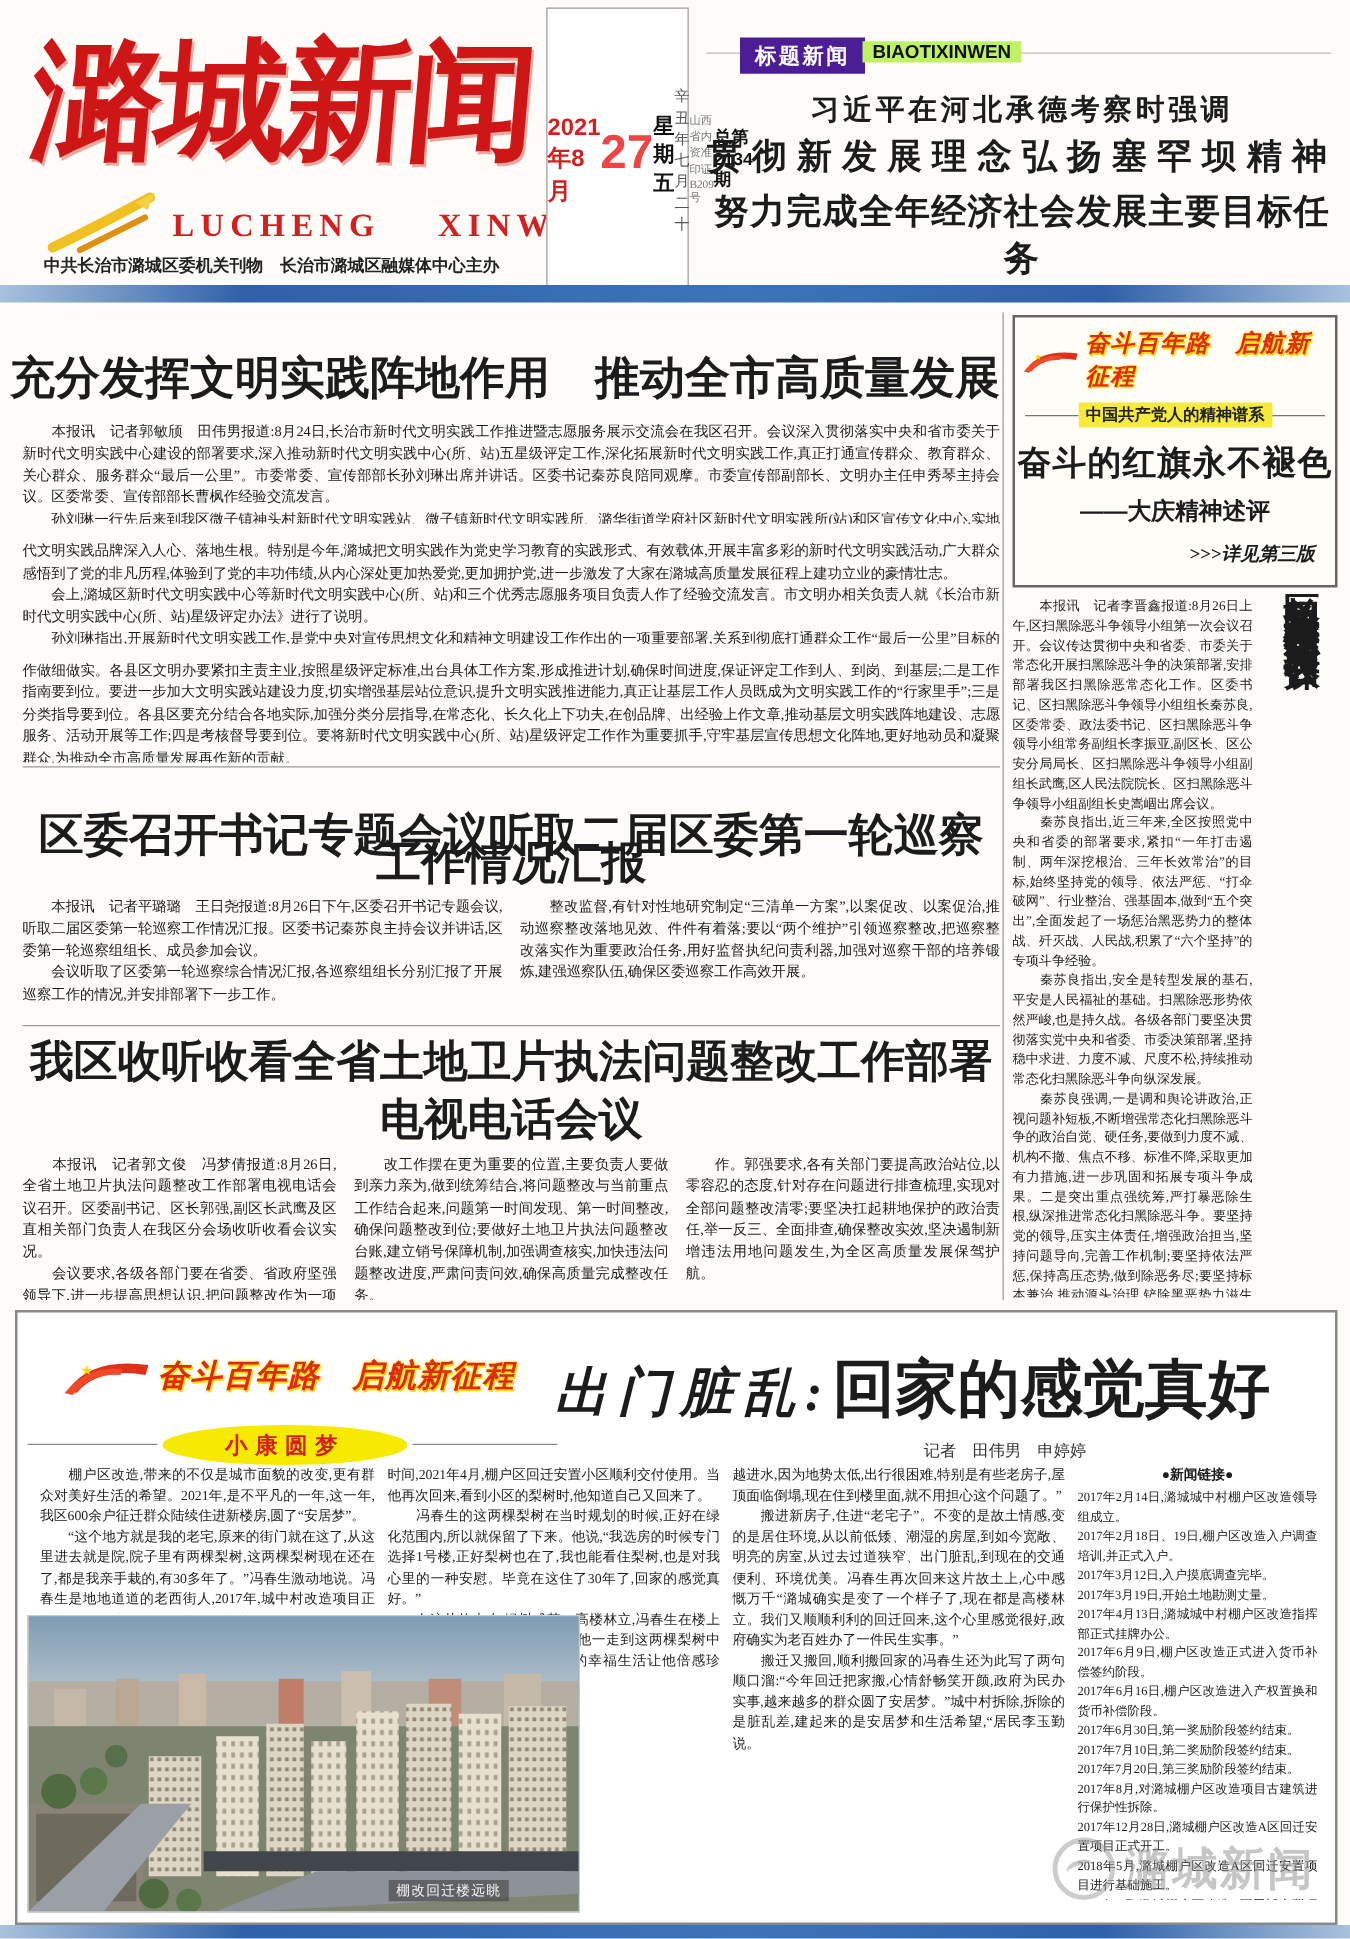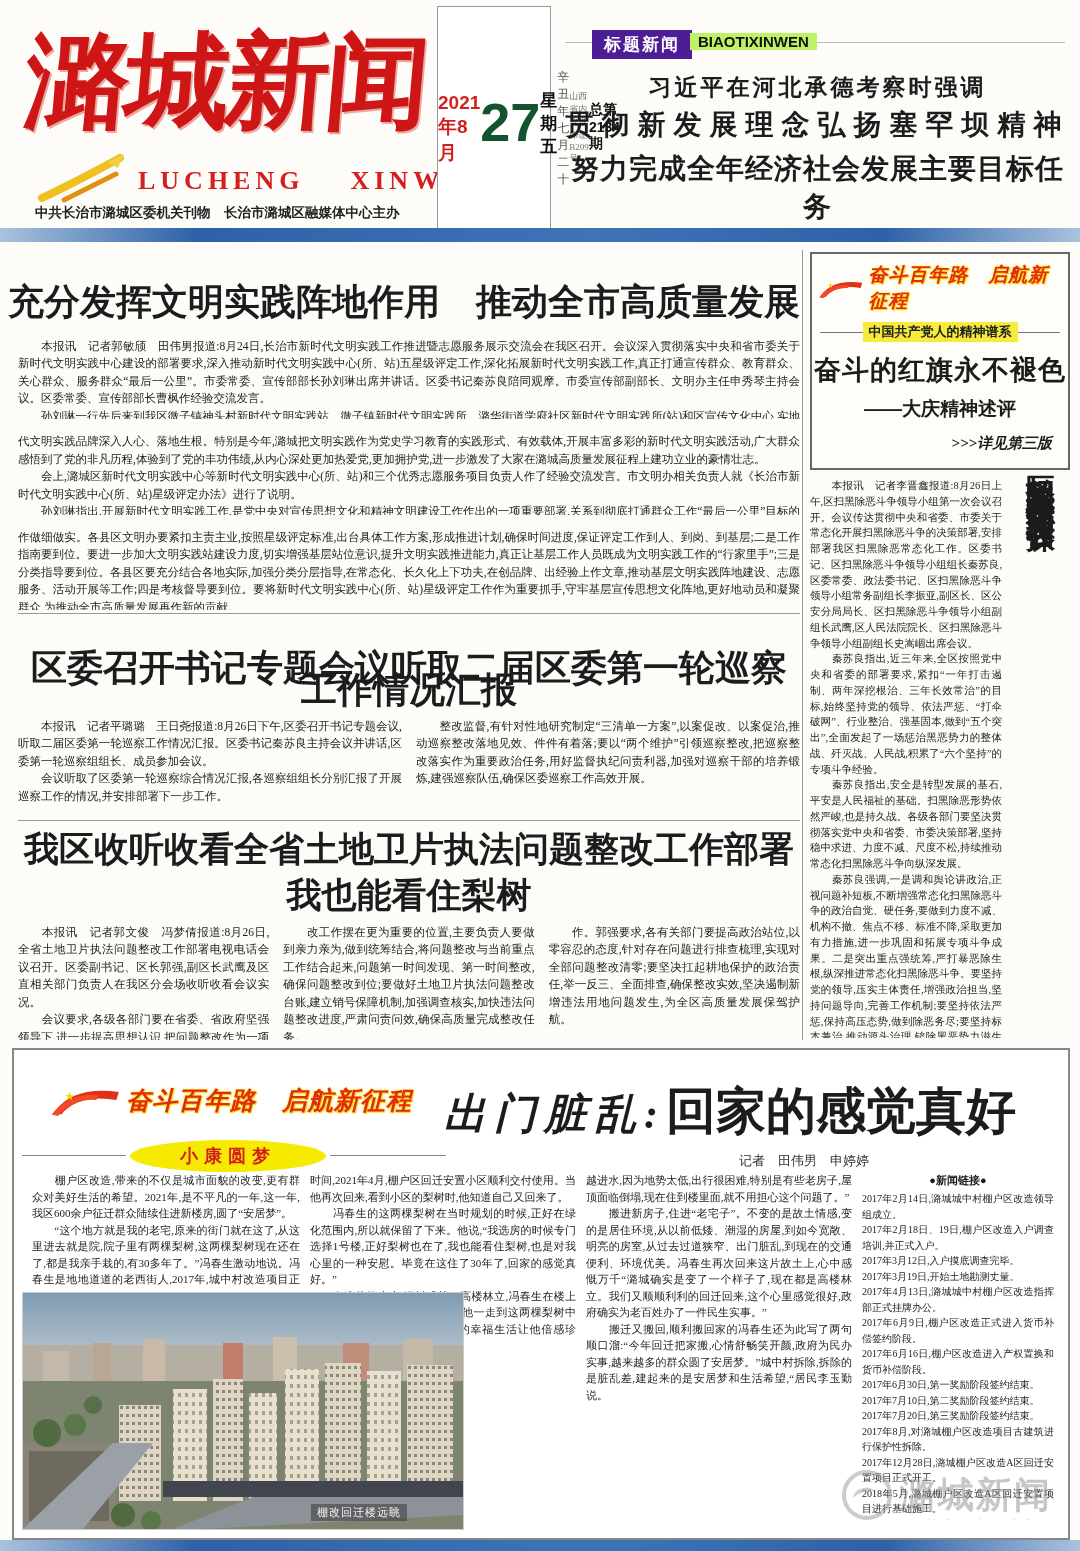--- a/index.html
+++ b/index.html
@@ -17,21 +17,21 @@
     text-shadow:2px 2px 0 #e8a9a0;}
   .mast-en{left:138px;top:166px;font-size:26px;font-weight:bold;color:#d41f1f;
     letter-spacing:5px;white-space:pre;}
   .mast-pub{left:35px;top:204px;width:420px;font-size:13.5px;font-weight:bold;color:#222;}
   .mast-bird{left:38px;top:148px;}
 
   
   .date-box{left:437px;top:6px;width:112px;height:230px;border:1px solid #9a9a9a;background:#fff;
     display:flex;flex-direction:row;align-items:center;}
   .db-ym{margin-top:14px;font-size:19px;font-weight:bold;color:#d41f1f;}
-  .db-day{font-size:54px;line-height:52px;font-weight:bold;color:#14532d;}
+  .db-day{font-size:38px;line-height:52px;font-weight:bold;color:#ef4444;}
   .db-week{font-size:17px;font-weight:bold;color:#111;margin-top:2px;}
   .db-lunar{font-size:12px;color:#555;margin-top:12px;}
   .db-lic{font-size:9px;color:#777;margin-top:10px;}
   .db-issue{font-size:14px;font-weight:bold;color:#111;margin-top:10px;}
 
   
   .tag-line{left:565px;top:42px;width:500px;height:1px;background:#bbb;}
   .tag-box{left:592px;top:30px;background:#4c1d95;color:#fff;font-size:17px;font-weight:bold;
     padding:3px 12px;letter-spacing:2px;}
   .tag-en{left:690px;top:33px;font-size:15px;font-weight:bold;color:#111;background:#bef264;padding:0 8px;}
@@ -154,21 +154,21 @@
   <div class="abs insp-h2 hei center">工作情况汇报</div>
   <div class="abs cols insp-cols">
     <div class="col pre just">　　本报讯　记者平璐璐　王日尧报道:8月26日下午,区委召开书记专题会议,听取二届区委第一轮巡察工作情况汇报。区委书记秦苏良主持会议并讲话,区委第一轮巡察组组长、成员参加会议。
 　　会议听取了区委第一轮巡察综合情况汇报,各巡察组组长分别汇报了开展巡察工作的情况,并安排部署下一步工作。</div>
     <div class="col pre just">　　整改监督,有针对性地研究制定“三清单一方案”,以案促改、以案促治,推动巡察整改落地见效、件件有着落;要以“两个维护”引领巡察整改,把巡察整改落实作为重要政治任务,用好监督执纪问责利器,加强对巡察干部的培养锻炼,建强巡察队伍,确保区委巡察工作高效开展。</div>
   </div>
 
   <div class="abs sec-line2"></div>
 
   <div class="abs land-h1 hei center">我区收听收看全省土地卫片执法问题整改工作部署</div>
-  <div class="abs land-h2 hei center">我也能看住梨树</div>
+  <div class="abs land-h2 hei center">电视电话会议</div>
   <div class="abs cols land-cols">
     <div class="col pre just">　　本报讯　记者郭文俊　冯梦倩报道:8月26日,全省土地卫片执法问题整改工作部署电视电话会议召开。区委副书记、区长郭强,副区长武鹰及区直相关部门负责人在我区分会场收听收看会议实况。
 　　会议要求,各级各部门要在省委、省政府坚强领导下,进一步提高思想认识,把问题整改作为一项重要的政治任务,真抓实干、积极作为,采取有力措施,层层压实责任,努力推动各项问题整改落实落细落地,为全区高质量发展提供更加坚强有力保障;要把问题整</div>
     <div class="col pre just">　　改工作摆在更为重要的位置,主要负责人要做到亲力亲为,做到统筹结合,将问题整改与当前重点工作结合起来,问题第一时间发现、第一时间整改,确保问题整改到位;要做好土地卫片执法问题整改台账,建立销号保障机制,加强调查核实,加快违法问题整改进度,严肃问责问效,确保高质量完成整改任务。
 　　全省电视电话会议结束后,全市立即召开会议贯彻部署实际问题整改相关工作。
 　　省、市会议结束后,我区立即召开会议部署相关工</div>
     <div class="col pre just">　　作。郭强要求,各有关部门要提高政治站位,以零容忍的态度,针对存在问题进行排查梳理,实现对全部问题整改清零;要坚决扛起耕地保护的政治责任,举一反三、全面排查,确保整改实效,坚决遏制新增违法用地问题发生,为全区高质量发展保驾护航。</div>
   </div>
 
   <div class="abs v-divider"></div>

